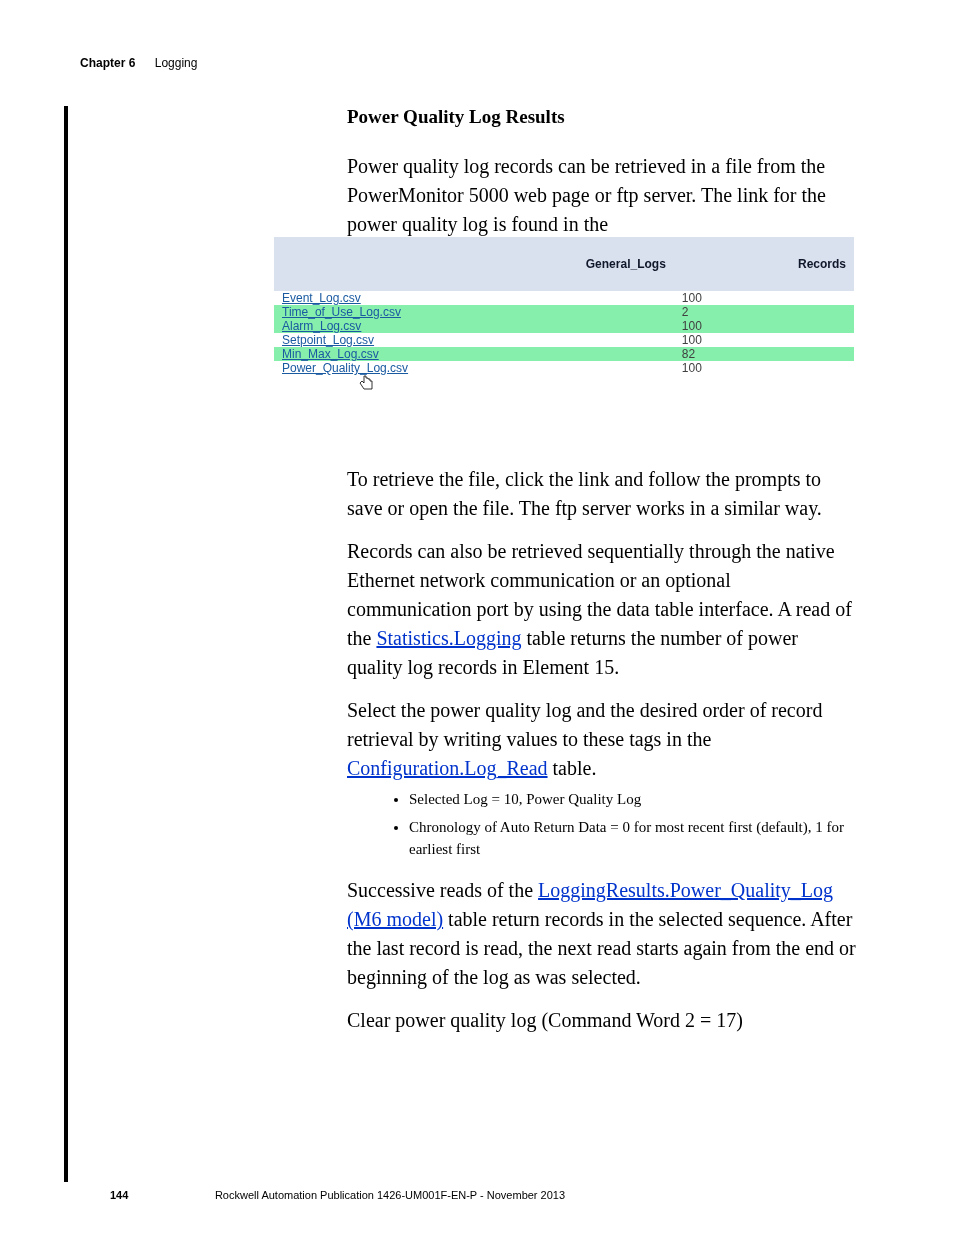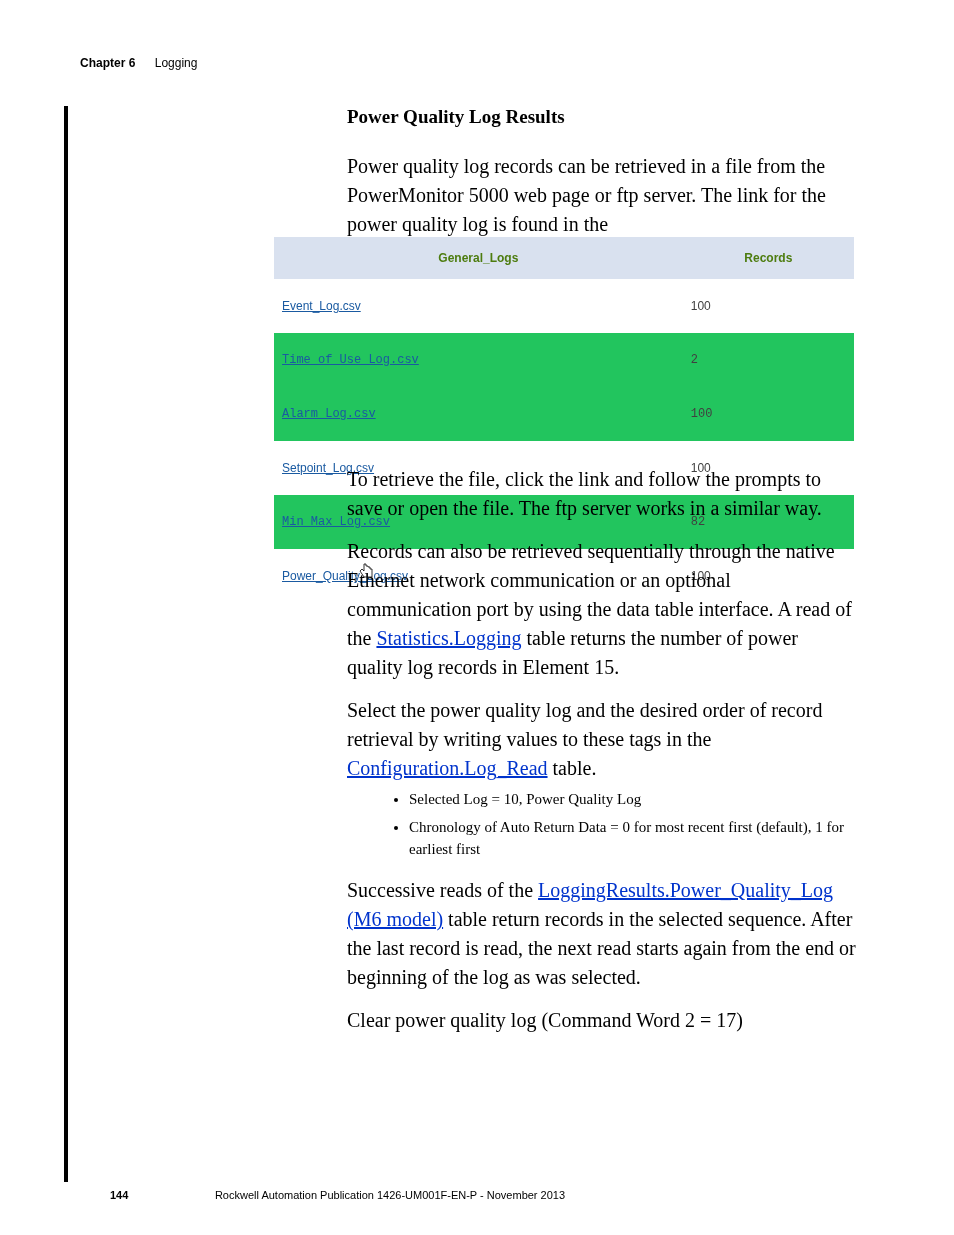--- a/index.html
+++ b/index.html
@@ -57,32 +57,31 @@
     width: 580px;
   }
   .log-table {
     width: 100%;
     border-collapse: collapse;
     font-family: Verdana, Arial, sans-serif;
     font-size: 12px;
   }
   .log-table th {
     background: #d9e1ef;
-    color: #4d7c0f;
-    font-weight: bold;
-    text-align: center;
-    padding: 14px 8px;
+    color: #0f172a;
+    font-weight: bold;
+    text-align: right;
+    padding: 20px 8px;
   }
   .log-table td {
-    padding: 20px 8px;
+    padding: 0 8px;
     color: #404040;
   }
   .log-table tr.alt td {
-    background: #22c55e;
-    font-family: Liberation Mono, monospace;
+    background: #86efac;
   }
   .log-table td.link a {
     color: #1a5aa1;
     text-decoration: underline;
   }
   .cursor-row {
     position: relative;
   }
   .cursor-icon {
     position: absolute;

